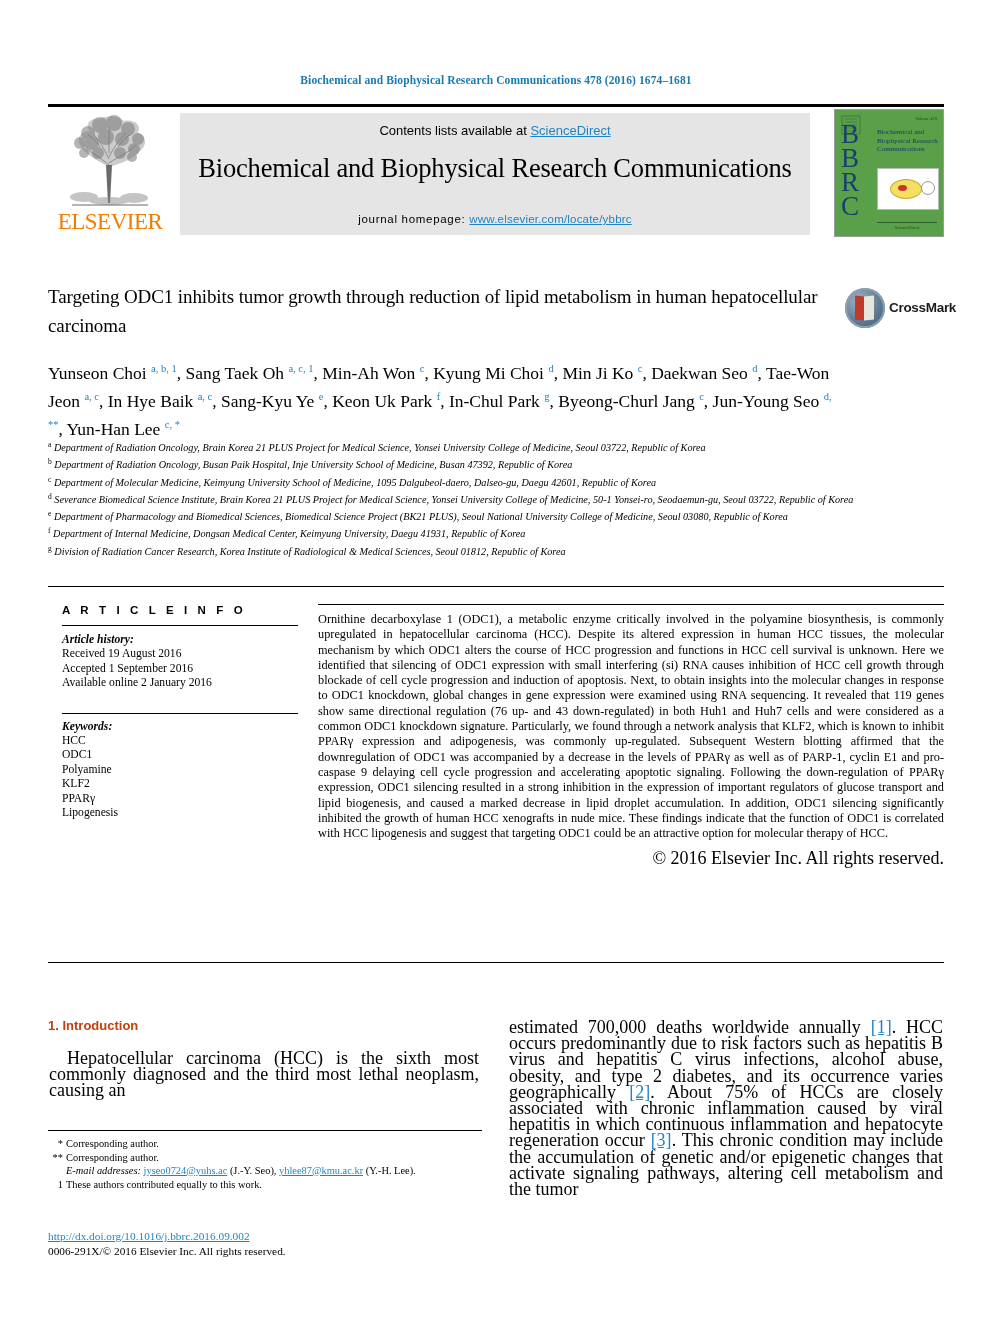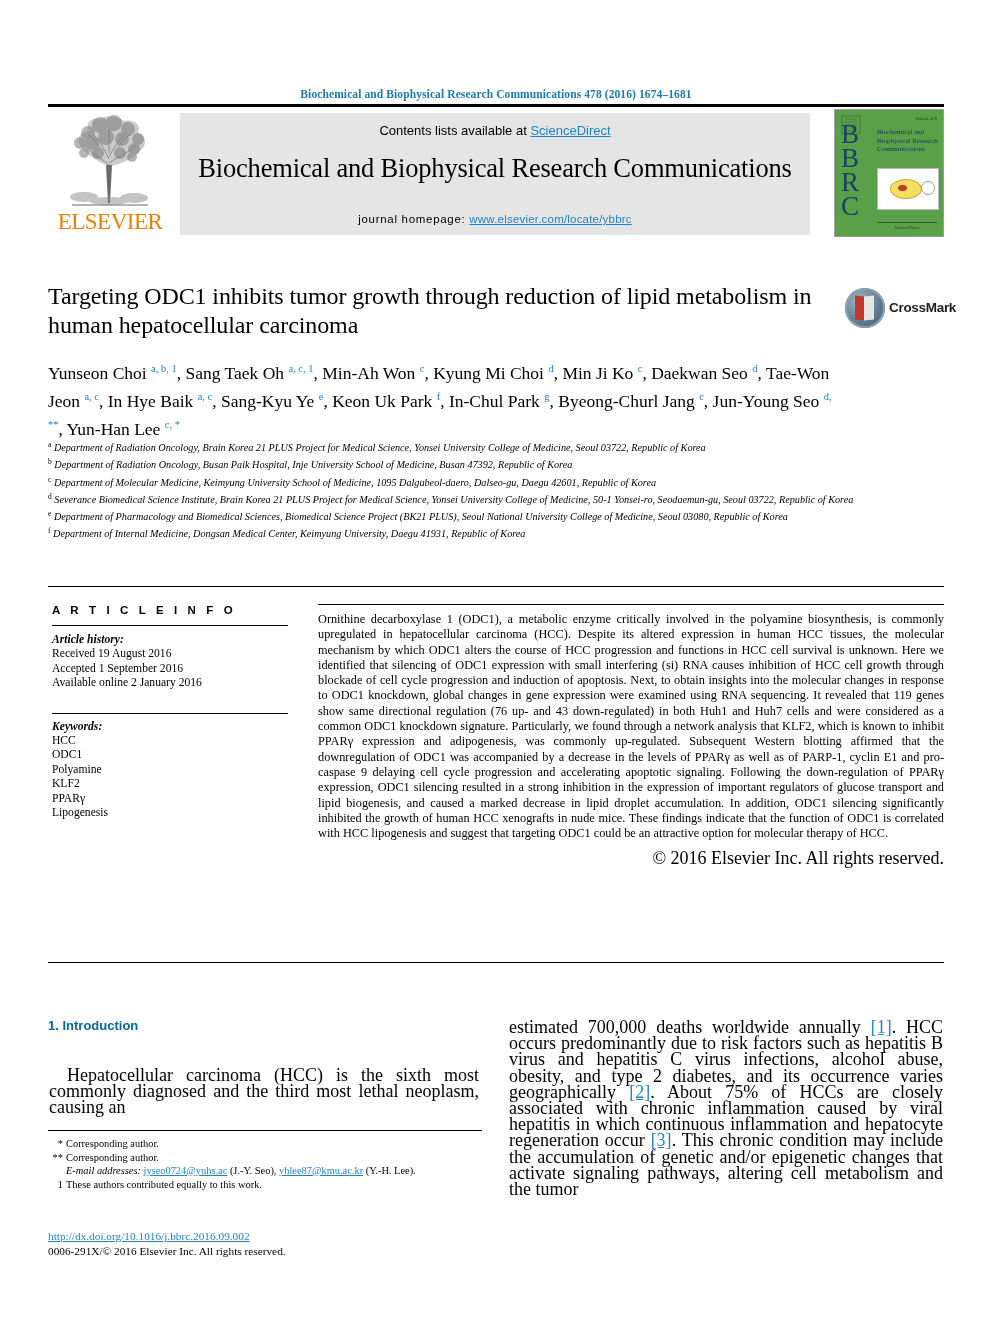--- a/index.html
+++ b/index.html
@@ -18,21 +18,21 @@
   .page {
     position: absolute;
     left: 0; top: 0;
     width: 992px;
     height: 1323px;
   }
 
   
   .runninghead {
     position: absolute;
-    top: 88px;
+    top: 74px;
     left: 0;
     width: 992px;
     text-align: center;
     font-size: 11.5px;
     font-weight: bold;
     color: #1a7aaf;
     letter-spacing: 0.1px;
   }
 
   
@@ -174,21 +174,21 @@
 
   
   .title-area {
     position: absolute;
     left: 48px;
     top: 282px;
     width: 790px;
   }
   .article-title {
     font-family: "Liberation Serif", serif;
-    font-size: 24px;
+    font-size: 19px;
     line-height: 29px;
     font-weight: normal;
     margin: 0;
     letter-spacing: -0.1px;
   }
   .crossmark {
     position: absolute;
     left: 845px;
     top: 288px;
     width: 96px;
@@ -261,21 +261,21 @@
   }
   .rule-thin-bot {
     position: absolute;
     left: 48px; top: 962px; width: 896px;
     border-top: 1px solid #000;
   }
 
   
   .info-col {
     position: absolute;
-    left: 52px;
+    left: 62px;
     top: 604px;
     width: 236px;
   }
   .sec-head {
     font-family: "Liberation Sans", sans-serif;
     font-size: 11.5px;
     font-weight: bold;
     letter-spacing: 3.6px;
     margin-bottom: 9px;
   }
@@ -321,22 +321,22 @@
   .body-right {
     position: absolute;
     left: 508px;
     top: 1018px;
     width: 436px;
   }
   .sec-title {
     font-family: "Liberation Sans", sans-serif;
     font-size: 13px;
     font-weight: bold;
-    color: #0369a1;
-    margin: 0 0 34px 0;
+    color: #c2410c;
+    margin: 0 0 17px 0;
   }
   .para {
     font-family: "Liberation Serif", serif;
     font-size: 18px;
     line-height: 16.2px;
     text-align: justify;
     margin: 1px;
   }
   .para.indent { text-indent: 18px; }
   .ref { color: #1f84c6; }
@@ -473,20 +473,21 @@
 
   <div class="authors">Yunseon Choi <sup>a, b, 1</sup>, Sang Taek Oh <sup>a, c, 1</sup>, Min-Ah Won <sup>c</sup>, Kyung Mi Choi <sup>d</sup>, Min Ji Ko <sup>c</sup>, Daekwan Seo <sup>d</sup>, Tae-Won Jeon <sup>a, c</sup>, In Hye Baik <sup>a, c</sup>, Sang-Kyu Ye <sup>e</sup>, Keon Uk Park <sup>f</sup>, In-Chul Park <sup>g</sup>, Byeong-Churl Jang <sup>c</sup>, Jun-Young Seo <sup>d, **</sup>, Yun-Han Lee <sup>c, *</sup></div>
 
   <div class="affils">
       <p><sup>a</sup> Department of Radiation Oncology, Brain Korea 21 PLUS Project for Medical Science, Yonsei University College of Medicine, Seoul 03722, Republic of Korea</p>
       <p><sup>b</sup> Department of Radiation Oncology, Busan Paik Hospital, Inje University School of Medicine, Busan 47392, Republic of Korea</p>
       <p><sup>c</sup> Department of Molecular Medicine, Keimyung University School of Medicine, 1095 Dalgubeol-daero, Dalseo-gu, Daegu 42601, Republic of Korea</p>
       <p><sup>d</sup> Severance Biomedical Science Institute, Brain Korea 21 PLUS Project for Medical Science, Yonsei University College of Medicine, 50-1 Yonsei-ro, Seodaemun-gu, Seoul 03722, Republic of Korea</p>
       <p><sup>e</sup> Department of Pharmacology and Biomedical Sciences, Biomedical Science Project (BK21 PLUS), Seoul National University College of Medicine, Seoul 03080, Republic of Korea</p>
       <p><sup>f</sup> Department of Internal Medicine, Dongsan Medical Center, Keimyung University, Daegu 41931, Republic of Korea</p>
+      <p><sup>g</sup> Division of Radiation Cancer Research, Korea Institute of Radiological &amp; Medical Sciences, Seoul 01812, Republic of Korea</p>
     </div>
 
   <div class="rule-thin-top"></div>
 
   <div class="info-col">
     <div class="sec-head">A R T I C L E   I N F O</div>
     <div class="hr-black"></div>
     <div class="info-body">
       <div class="info-label">Article history:</div>
       <div>Received 19 August 2016</div>

